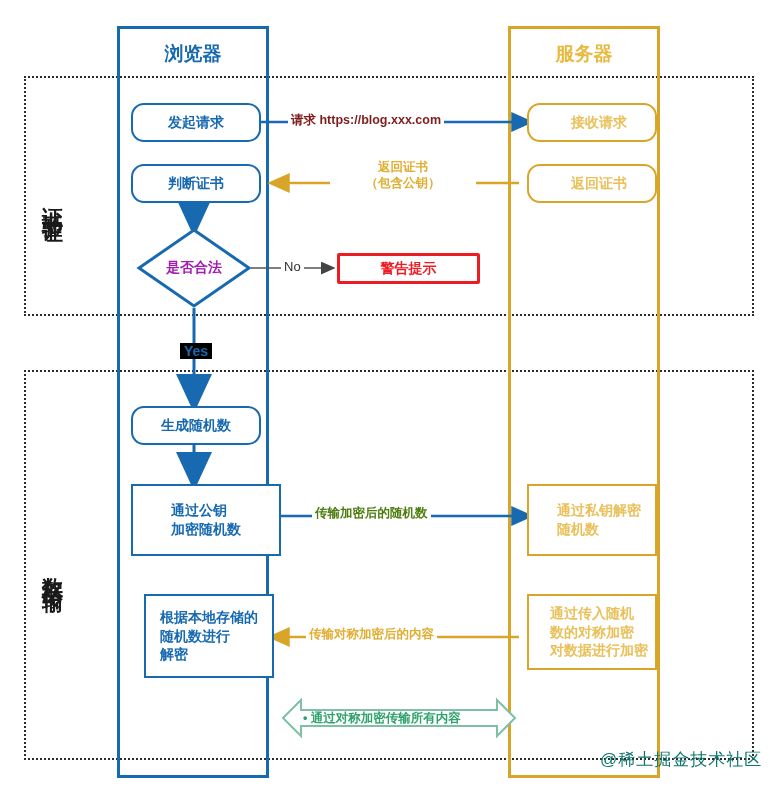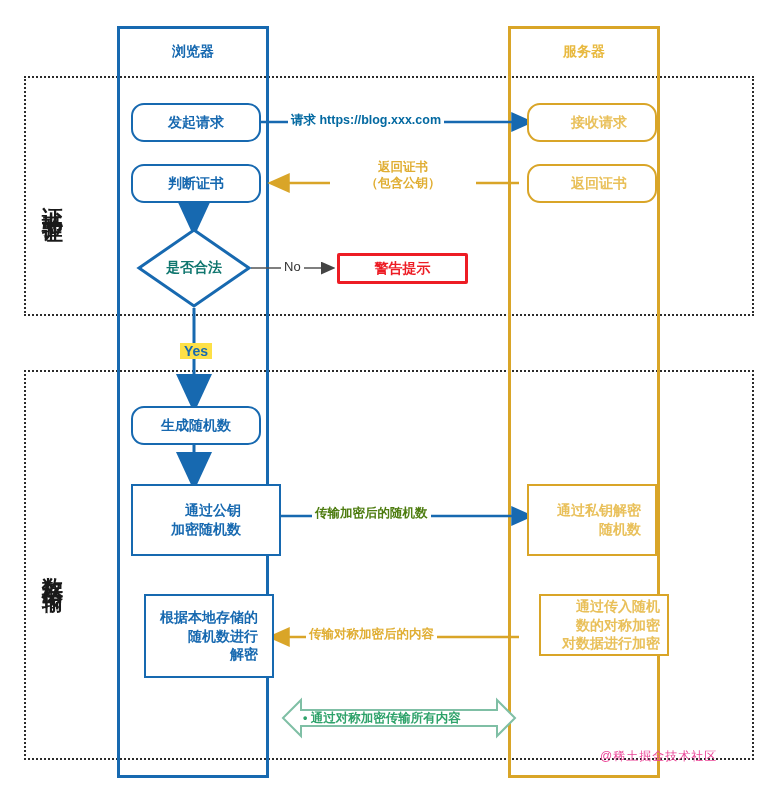--- a/index.html
+++ b/index.html
@@ -40,33 +40,33 @@
   
   .lane{
     box-sizing:border-box;
     background:transparent;
   }
   .lane.browser{border:3px solid #1769b0;}
   .lane.server{border:3px solid #d9a528;}
   .lane-title{
     text-align:center;
     font-weight:bold;
-    font-size:14px;
+    font-size:19px;
     line-height:1;
   }
   .lane-title.browser{color:#1769b0;}
   .lane-title.server{color:#e8b93f;}
 
   
   .node{
     box-sizing:border-box;
     display:flex;
     align-items:center;
     justify-content:center;
-    text-align:right;
+    text-align:left;
     font-weight:bold;
     font-size:14px;
     line-height:1.35;
     background:#ffffff;
     white-space:pre-line;
   }
   .node.blue{
     border:2.5px solid #1769b0;
     color:#1769b0;
   }
@@ -86,48 +86,48 @@
   
   .diamond-wrap{
     display:flex;align-items:center;justify-content:center;
   }
   .diamond-text{
     position:absolute;
     width:100%;
     text-align:center;
     font-weight:bold;
     font-size:14px;
-    color:#0f766e;
+    color:#a21caf;
     top:50%;
     transform:translateY(-50%);
     pointer-events:none;
   }
 
   .edge-label{
     font-weight:bold;
     font-size:12.5px;
     line-height:1.25;
     text-align:center;
     white-space:nowrap;
     background:#fff;
     padding:0 3px;
   }
-  .edge-label.blue{color:#0369a1;}
+  .edge-label.blue{color:#7f1d1d;}
   .edge-label.gold{color:#e0ae33;}
   .edge-label.gray{color:#333;font-size:13px;font-weight:normal;}
   .edge-label.flowlabel{color:#4d7c0f;font-weight:bold;}
 
   .yeslabel{
-    font-weight:bold;font-size:14px;color:#1769b0;background:#fde047;padding:0 4px;
+    font-weight:bold;font-size:14px;color:#1769b0;background:#000000;padding:0 4px;
   }
 
   
   .watermark{
-    font-size:12px;
-    color:#ec4899;
+    font-size:17px;
+    color:#0f766e;
     white-space:nowrap;
     letter-spacing:1px;
   }
 
   svg{overflow:visible;display:block;}
 </style>
 </head>
 <body>
 
 <div id="stage">
@@ -199,25 +199,25 @@
 随机数进行
 解密</div>
 
   <div class="abs node gold round" style="left:527px;top:103px;width:130px;height:39px;">接收请求</div>
 
   <div class="abs node gold round" style="left:527px;top:164px;width:130px;height:39px;">返回证书</div>
 
   <div class="abs node gold" style="left:527px;top:484px;width:130px;height:72px;">通过私钥解密
 随机数</div>
 
-  <div class="abs node gold" style="left:527px;top:594px;width:130px;height:62px;margin-left:12px;">通过传入随机
+  <div class="abs node gold" style="left:527px;top:594px;width:130px;height:76px;">通过传入随机
 数的对称加密
 对数据进行加密</div>
 
-  <div class="abs node alert" style="left:337px;top:253px;width:131px;height:31px;">警告提示</div>
+  <div class="abs node alert" style="left:337px;top:253px;width:143px;height:31px;">警告提示</div>
 
   <div class="abs edge-label blue" style="left:288px;top:113px;">请求 https://blog.xxx.com</div>
 
   <div class="abs edge-label gold" style="left:330px;top:160px;width:140px;">
     <div>返回证书</div>
     <div>（包含公钥）</div>
   </div>
 
   <div class="abs edge-label gray" style="left:281px;top:259px;">No</div>
 

